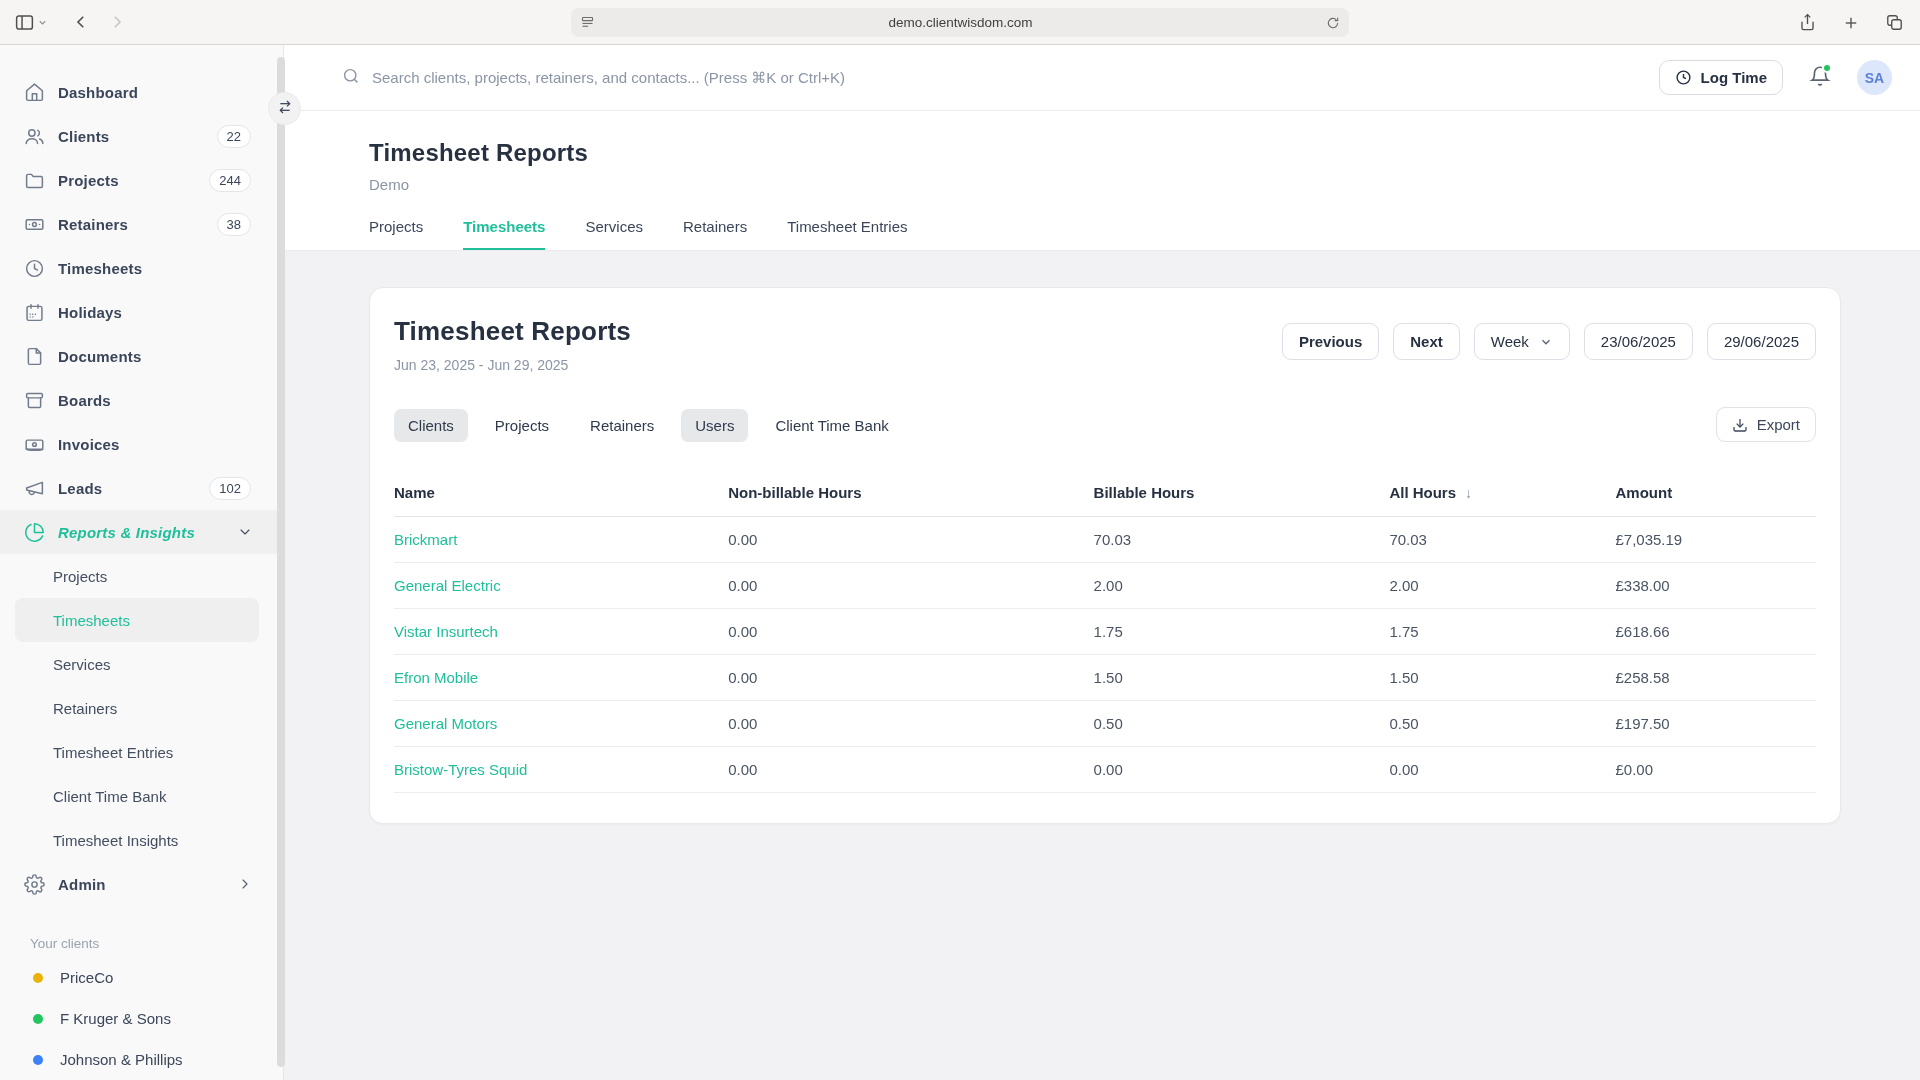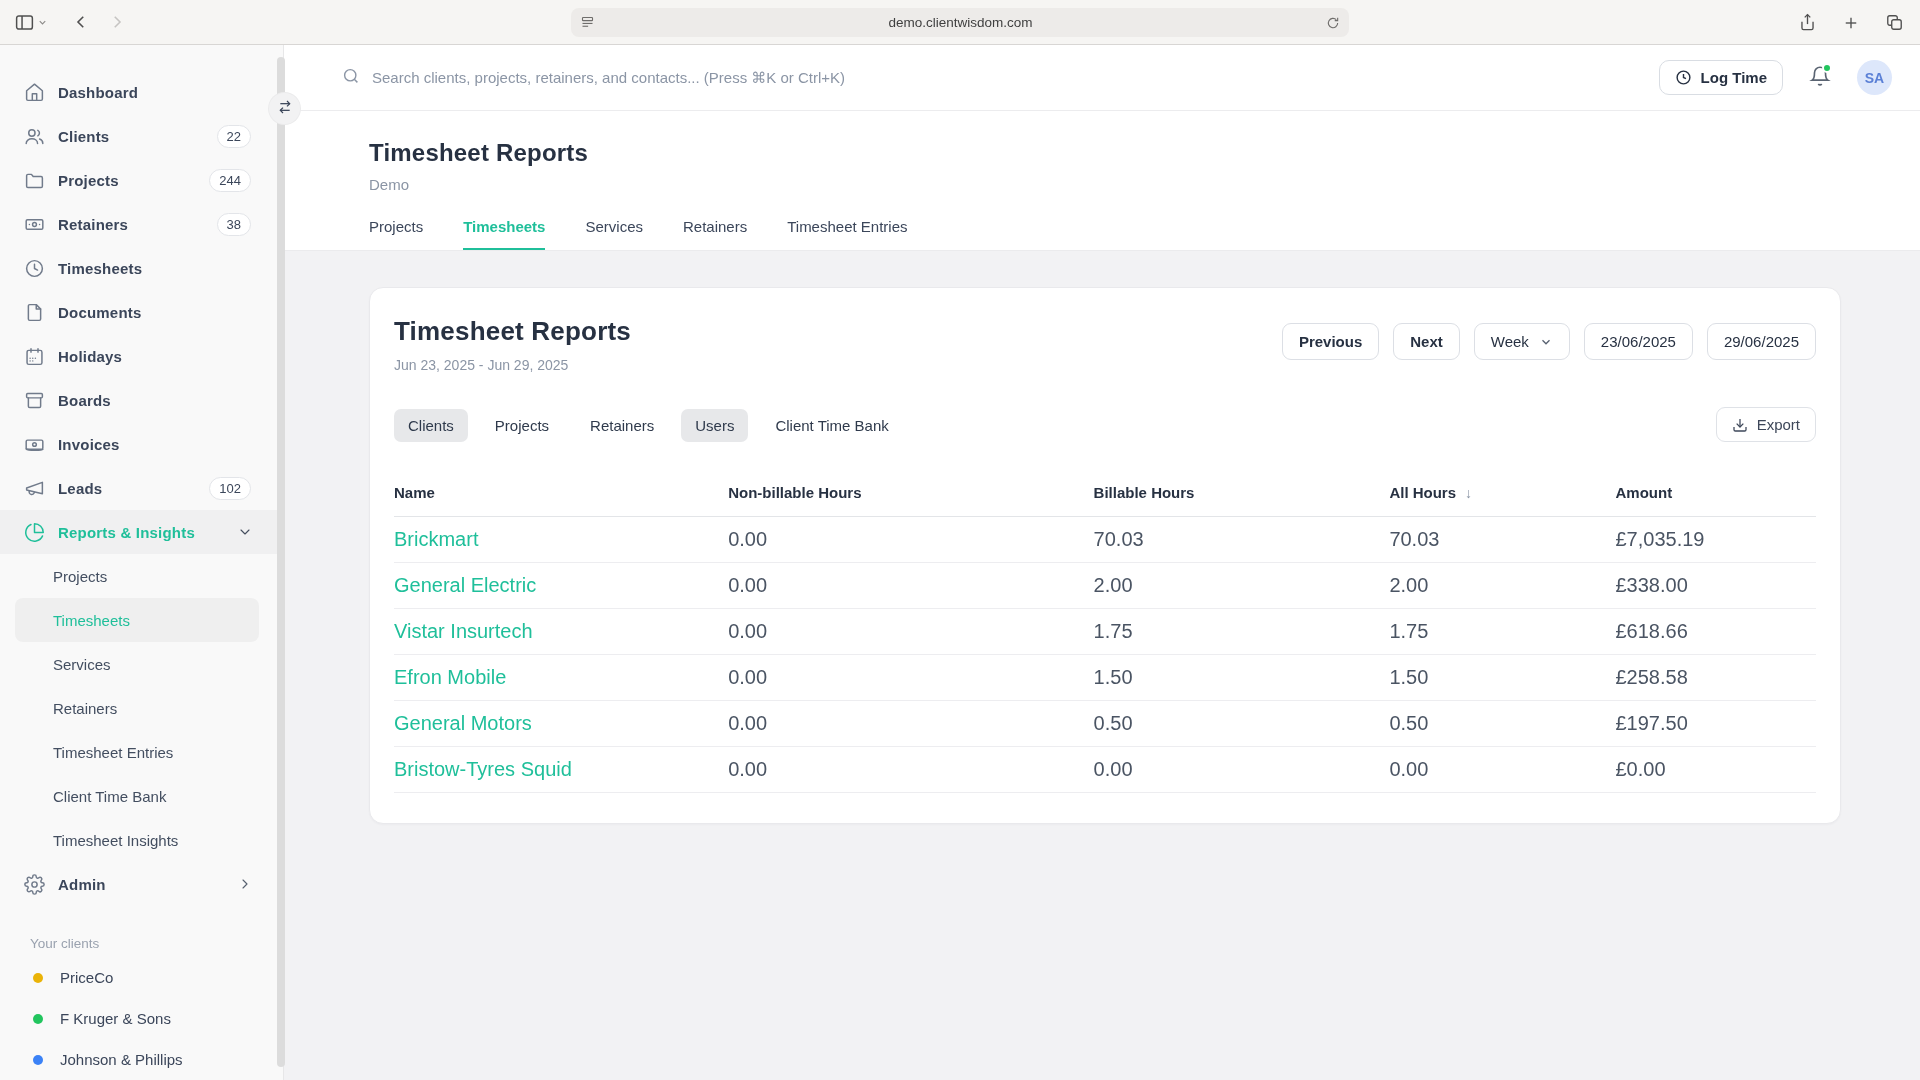--- a/index.html
+++ b/index.html
@@ -24,21 +24,21 @@
 
   
   .sidebar { width:284px; background:#f9f9f9; border-right:1px solid #e7e7e8; padding-top:25px;
     flex-shrink:0; position:relative; }
   .side-item { height:44px; display:flex; align-items:center; padding-left:24px; cursor:pointer; }
   .side-item .s-icon { width:21px; height:21px; color:#717b8b; margin-right:13px; flex-shrink:0; }
   .side-item .s-label { font-size:15px; font-weight:700; color:#3b465a; letter-spacing:.2px; }
   .side-item .s-badge { margin-left:auto; margin-right:32px; border:1px solid #e3e5e9; background:#fff;
     border-radius:999px; font-size:13px; color:#3b465a; padding:3px 9px; min-width:30px; text-align:center; }
   .side-item .s-caret { margin-left:auto; margin-right:30px; color:#56606f; width:16px; height:16px; }
-  .side-item.active-parent { background:#f0f0f1; }
+  .side-item.active-parent { background:#f0f0f1;font-style:italic; }
   .side-item.active-parent .s-icon, .side-item.active-parent .s-label { color:#1fbf9a; }
   .side-sub { height:44px; display:flex; align-items:center; padding-left:53px;
     font-size:15px; color:#434e60; cursor:pointer; }
   .side-sub.active { background:#efefef; border-radius:8px; margin:0 24px 0 15px; padding-left:38px; color:#1fbf9a; }
   .side-section-label { margin:30px 0 6px 30px; font-size:13.5px; color:#9aa2af; }
   .side-client { height:41px; display:flex; align-items:center; padding-left:33px; cursor:pointer; }
   .side-client .dot { width:10px; height:10px; border-radius:50%; margin-right:17px; }
   .side-client .c-label { font-size:15px; color:#3b465a; }
   .sidebar-scrollbar { position:absolute; top:12px; left:277px; width:8px; height:1010px;
     background:#dcdcdc; border-radius:4px; z-index:3; }
@@ -90,21 +90,21 @@
     cursor:pointer; background:transparent; border:none; font-family:"Liberation Sans", sans-serif; }
   .filter-btn.selected { background:#e7e8ea; }
   .export-btn { position:absolute; right:0; top:-2px; display:flex; align-items:center; gap:9px;
     border:1px solid #dfe2e7; background:#fff; border-radius:9px; padding:8px 15px; font-size:15px;
     color:#3d4759; cursor:pointer; font-family:"Liberation Sans", sans-serif; }
 
   table.report { width:100%; border-collapse:collapse; margin-top:32px; table-layout:fixed; }
   table.report th { text-align:left; font-size:15px; font-weight:700; color:#273142;
     padding:10px 0 15px; border-bottom:1px solid #e3e5e8; }
   table.report th .sort-arrow { color:#8b95a5; font-weight:400; margin-left:9px; font-size:14px; }
-  table.report td { font-size:20px; color:#4a5463; padding:0; height:46px; border-bottom:1px solid #ededf0; }
+  table.report td { font-size:15px; color:#4a5463; padding:0; height:46px; border-bottom:1px solid #ededf0; }
   table.report td.name a { color:#1fbf9a; text-decoration:none; cursor:pointer; }
   table.report tr.total-row td { font-weight:700; color:#273142; border-bottom:none; }
   .col-name{width:23.5%} .col-nb{width:25.7%} .col-b{width:20.8%} .col-all{width:15.9%} .col-amt{width:14.1%}
 </style>
 </head>
 <body>
 
 <div class="chrome">
   <div class="chrome-left">
     <span class="divider-chip">
@@ -218,33 +218,33 @@
         </div>
         <div class="side-item">
           <span class="s-icon"><svg width="21" height="21" viewBox="0 0 24 24" fill="none" stroke="currentColor" stroke-width="1.7" stroke-linecap="round" stroke-linejoin="round">
               <circle cx="12" cy="12" r="9"></circle>
               <polyline points="12 7 12 12 15.5 13.8"></polyline>
             </svg></span>
     <span class="s-label">Timesheets</span>
         </div>
         <div class="side-item">
           <span class="s-icon"><svg width="21" height="21" viewBox="0 0 24 24" fill="none" stroke="currentColor" stroke-width="1.7" stroke-linecap="round" stroke-linejoin="round">
-              <path d="M14 3H6.5A1.5 1.5 0 0 0 5 4.5v15A1.5 1.5 0 0 0 6.5 21h11a1.5 1.5 0 0 0 1.5-1.5V8z"></path>
-              <polyline points="14 3 14 8 19 8"></polyline>
-            </svg></span>
-    <span class="s-label">Documents</span>
-        </div>
-        <div class="side-item">
-          <span class="s-icon"><svg width="21" height="21" viewBox="0 0 24 24" fill="none" stroke="currentColor" stroke-width="1.7" stroke-linecap="round" stroke-linejoin="round">
               <rect x="3.5" y="5" width="17" height="16" rx="2"></rect>
               <line x1="8" y1="3" x2="8" y2="7"></line>
               <line x1="16" y1="3" x2="16" y2="7"></line>
               <path d="M7 14h.01M10 14h.01M13 14h.01M7 17h.01M10 17h.01"></path>
             </svg></span>
     <span class="s-label">Holidays</span>
+        </div>
+        <div class="side-item">
+          <span class="s-icon"><svg width="21" height="21" viewBox="0 0 24 24" fill="none" stroke="currentColor" stroke-width="1.7" stroke-linecap="round" stroke-linejoin="round">
+              <path d="M14 3H6.5A1.5 1.5 0 0 0 5 4.5v15A1.5 1.5 0 0 0 6.5 21h11a1.5 1.5 0 0 0 1.5-1.5V8z"></path>
+              <polyline points="14 3 14 8 19 8"></polyline>
+            </svg></span>
+    <span class="s-label">Documents</span>
         </div>
         <div class="side-item">
           <span class="s-icon"><svg width="21" height="21" viewBox="0 0 24 24" fill="none" stroke="currentColor" stroke-width="1.7" stroke-linecap="round" stroke-linejoin="round">
               <rect x="3" y="4" width="18" height="5" rx="1.2"></rect>
               <path d="M5 9v9.5A1.5 1.5 0 0 0 6.5 20h11a1.5 1.5 0 0 0 1.5-1.5V9"></path>
             </svg></span>
     <span class="s-label">Boards</span>
         </div>
         <div class="side-item">
           <span class="s-icon"><svg width="21" height="21" viewBox="0 0 24 24" fill="none" stroke="currentColor" stroke-width="1.7" stroke-linecap="round" stroke-linejoin="round">

